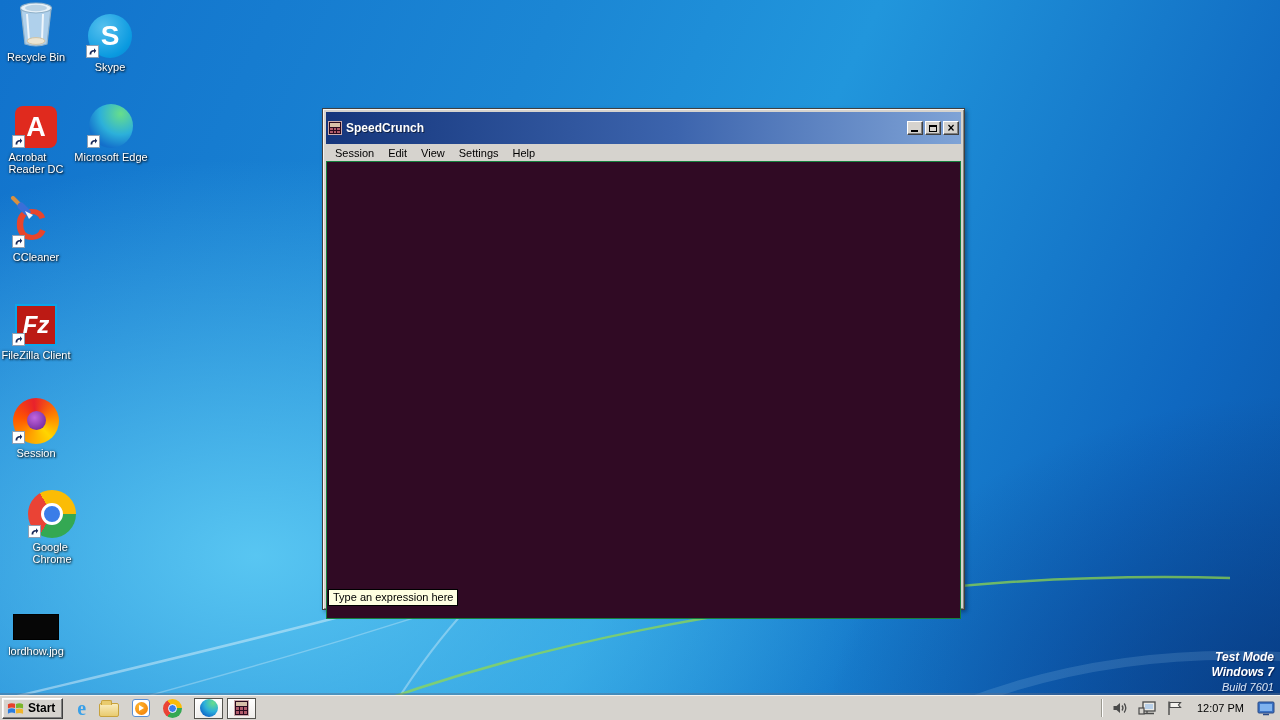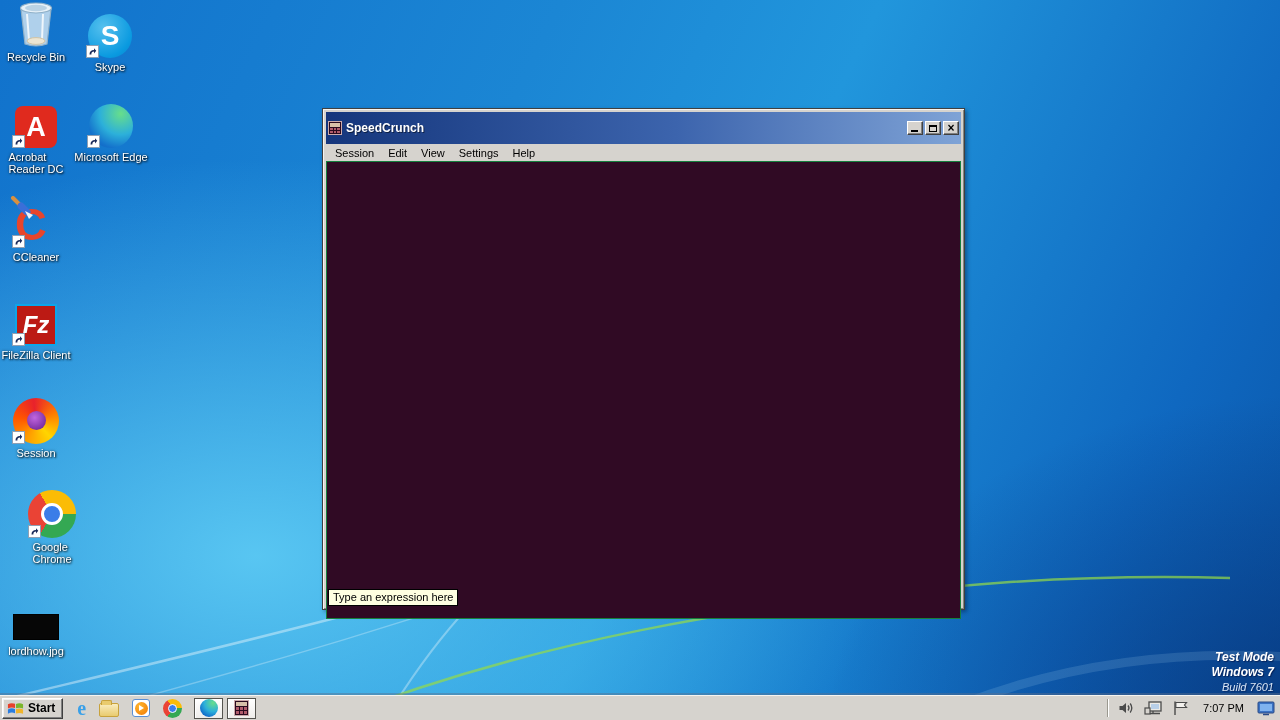--- a/index.html
+++ b/index.html
@@ -337,21 +337,21 @@
       <svg width="19" height="16" viewBox="0 0 19 16">
         <rect x="5" y="2" width="12" height="9" fill="#eceae6" stroke="#4a4a4a" stroke-width="1.3"></rect>
         <rect x="7" y="4" width="8" height="5" fill="#b8cfe8"></rect>
         <path d="M9 11 V13 M6 13.5 H16" stroke="#4a4a4a" stroke-width="1.3"></path>
         <rect x="1" y="8" width="5" height="6" fill="#d6d3ce" stroke="#4a4a4a" stroke-width="1.2"></rect>
       </svg>
       <svg width="18" height="16" viewBox="0 0 18 16">
         <path d="M3 1.5 V15" stroke="#4a4a4a" stroke-width="1.4"></path>
         <path d="M3.8 2.5 L14.5 2.5 L12.5 5 L14.5 7.5 L3.8 7.5 Z" fill="#f4f2ee" stroke="#4a4a4a" stroke-width="1.2"></path>
       </svg>
-      <span class="clock">7:07 PM</span>
+      <span class="clock">12:07 PM</span>
       <svg width="18" height="16" viewBox="0 0 18 16">
         <rect x="1" y="2" width="16" height="11" rx="1" fill="#3a72c4" stroke="#2a4a86" stroke-width="1"></rect>
         <rect x="3" y="4" width="12" height="7" fill="#7fb2ee"></rect>
         <path d="M6 14.5 H12" stroke="#2a4a86" stroke-width="1.5"></path>
       </svg>
     </div>
   </div>
 </div>
 
 </body></html>

